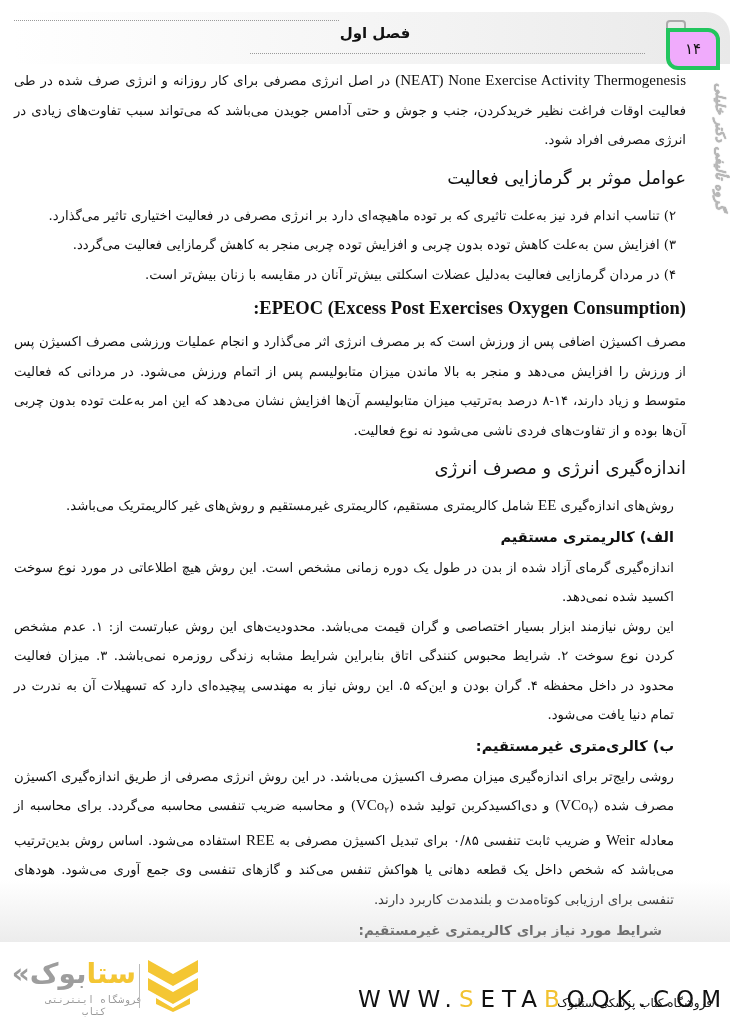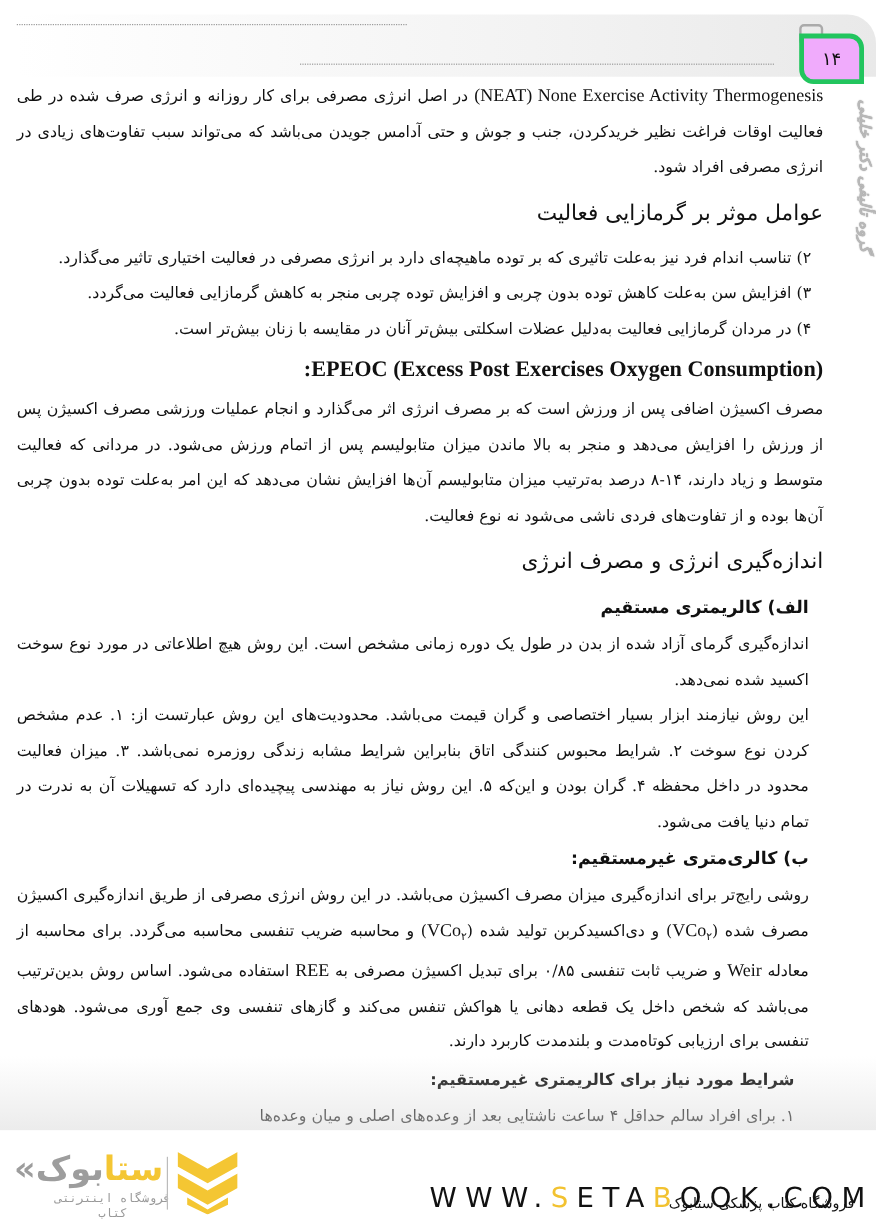--- a/index.html
+++ b/index.html
@@ -106,39 +106,41 @@
       font-family: Liberation Mono, monospace; font-size: 10px; color: #999; direction: rtl;
     }
   </style>
 </head>
 <body>
 
 <div class="header">
   <div class="header-band"></div>
   <div class="header-dots-top"></div>
   <div class="header-dots-bottom"></div>
+  <div class="chapter-title"><span>فصل اول</span></div>
   <div class="page-num-deco"></div>
   <div class="page-num-box">۱۴</div>
 </div>
 
 <div class="side-watermark">گروه تألیفی دکتر خلیلی</div>
 
 <div class="content">
 
   <p><span class="ltr">(NEAT) None Exercise Activity Thermogenesis</span><span> در اصل انرژی مصرفی برای کار روزانه و انرژی صرف شده در طی فعالیت اوقات فراغت نظیر خریدکردن، جنب و جوش و حتی آدامس جویدن می‌باشد که می‌تواند سبب تفاوت‌های زیادی در انرژی مصرفی افراد شود.</span></p>
 
   <div class="h2">عوامل موثر بر گرمازایی فعالیت</div>
   <p class="list-item">۲) تناسب اندام فرد نیز به‌علت تاثیری که بر توده ماهیچه‌ای دارد بر انرژی مصرفی در فعالیت اختیاری تاثیر می‌گذارد.</p>
   <p class="list-item">۳) افزایش سن به‌علت کاهش توده بدون چربی و افزایش توده چربی منجر به کاهش گرمازایی فعالیت می‌گردد.</p>
   <p class="list-item">۴) در مردان گرمازایی فعالیت به‌دلیل عضلات اسکلتی بیش‌تر آنان در مقایسه با زنان بیش‌تر است.</p>
 
   <div class="h3-latin">:EPEOC (Excess Post Exercises Oxygen Consumption)</div>
   <p>مصرف اکسیژن اضافی پس از ورزش است که بر مصرف انرژی اثر می‌گذارد و انجام عملیات ورزشی مصرف اکسیژن پس از ورزش را افزایش می‌دهد و منجر به بالا ماندن میزان متابولیسم پس از اتمام ورزش می‌شود. در مردانی که فعالیت متوسط و زیاد دارند، ۱۴-۸ درصد به‌ترتیب میزان متابولیسم آن‌ها افزایش نشان می‌دهد که این امر به‌علت توده بدون چربی آن‌ها بوده و از تفاوت‌های فردی ناشی می‌شود نه نوع فعالیت.</p>
 
   <div class="h2">اندازه‌گیری انرژی و مصرف انرژی</div>
+  <p class="indent"><span>روش‌های اندازه‌گیری </span><span class="ltr">EE</span><span> شامل کالریمتری مستقیم، کالریمتری غیرمستقیم و روش‌های غیر کالریمتریک می‌باشد.</span></p>
 
   <div class="h3">الف) کالریمتری مستقیم</div>
   <p class="indent">اندازه‌گیری گرمای آزاد شده از بدن در طول یک دوره زمانی مشخص است. این روش هیچ اطلاعاتی در مورد نوع سوخت اکسید شده نمی‌دهد.</p>
   <p class="indent">این روش نیازمند ابزار بسیار اختصاصی و گران قیمت می‌باشد. محدودیت‌های این روش عبارتست از: ۱. عدم مشخص کردن نوع سوخت ۲. شرایط محبوس کنندگی اتاق بنابراین شرایط مشابه زندگی روزمره نمی‌باشد. ۳. میزان فعالیت محدود در داخل محفظه ۴. گران بودن و این‌که ۵. این روش نیاز به مهندسی پیچیده‌ای دارد که تسهیلات آن به ندرت در تمام دنیا یافت می‌شود.</p>
 
   <div class="h3">ب) کالری‌متری غیرمستقیم:</div>
   <p class="indent"><span>روشی رایج‌تر برای اندازه‌گیری میزان مصرف اکسیژن می‌باشد. در این روش انرژی مصرفی از طریق اندازه‌گیری اکسیژن مصرف شده (</span><span class="ltr"><span>VCo</span><sub class="small">۲</sub></span><span>) و دی‌اکسیدکربن تولید شده (</span><span class="ltr"><span>VCo</span><sub class="small">۲</sub></span><span>) و محاسبه ضریب تنفسی محاسبه می‌گردد. برای محاسبه از معادله </span><span class="ltr">Weir</span><span> و ضریب ثابت تنفسی ۰/۸۵ برای تبدیل اکسیژن مصرفی به </span><span class="ltr">REE</span><span> استفاده می‌شود. اساس روش بدین‌ترتیب می‌باشد که شخص داخل یک قطعه دهانی یا هواکش تنفس می‌کند و گازهای تنفسی وی جمع آوری می‌شود. هودهای تنفسی برای ارزیابی کوتاه‌مدت و بلندمدت کاربرد دارند.</span></p>
 
   <div class="h3" style="font-size:13.5px; margin-right:24px;">شرایط مورد نیاز برای کالریمتری غیرمستقیم:</div>
   <p class="lead-list" style="padding-right:24px;">۱. برای افراد سالم حداقل ۴ ساعت ناشتایی بعد از وعده‌های اصلی و میان وعده‌ها</p>

